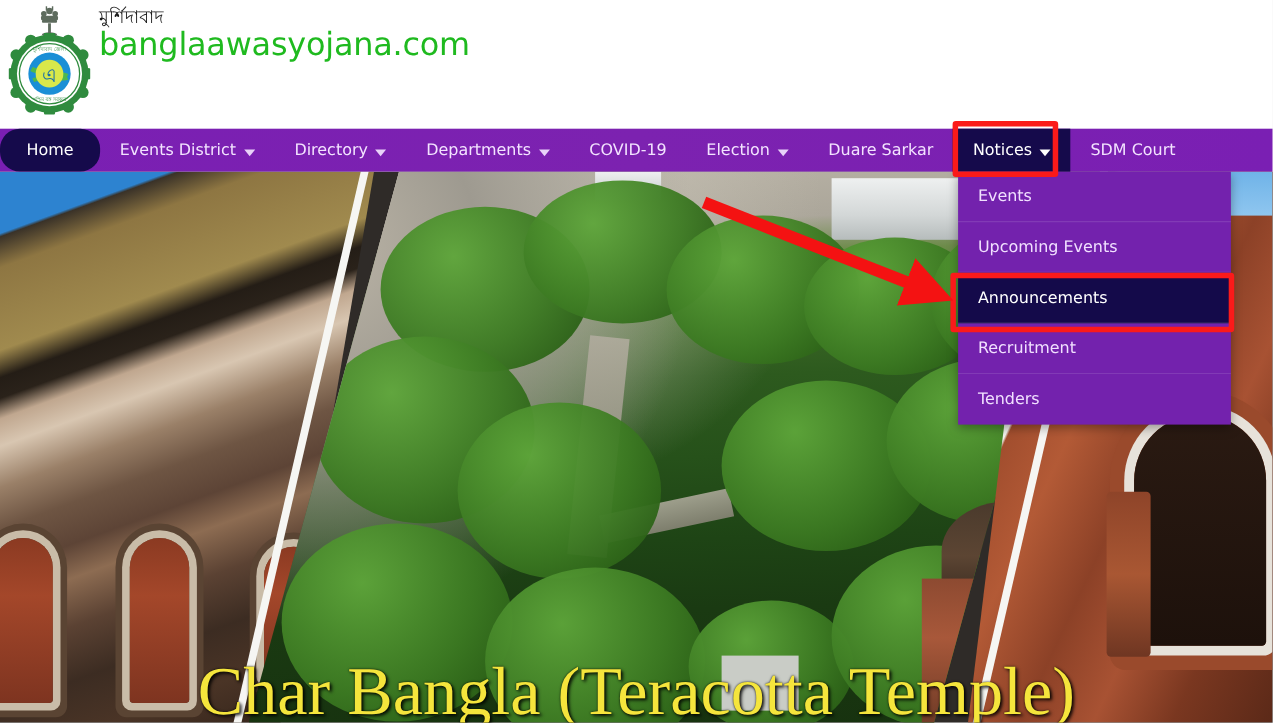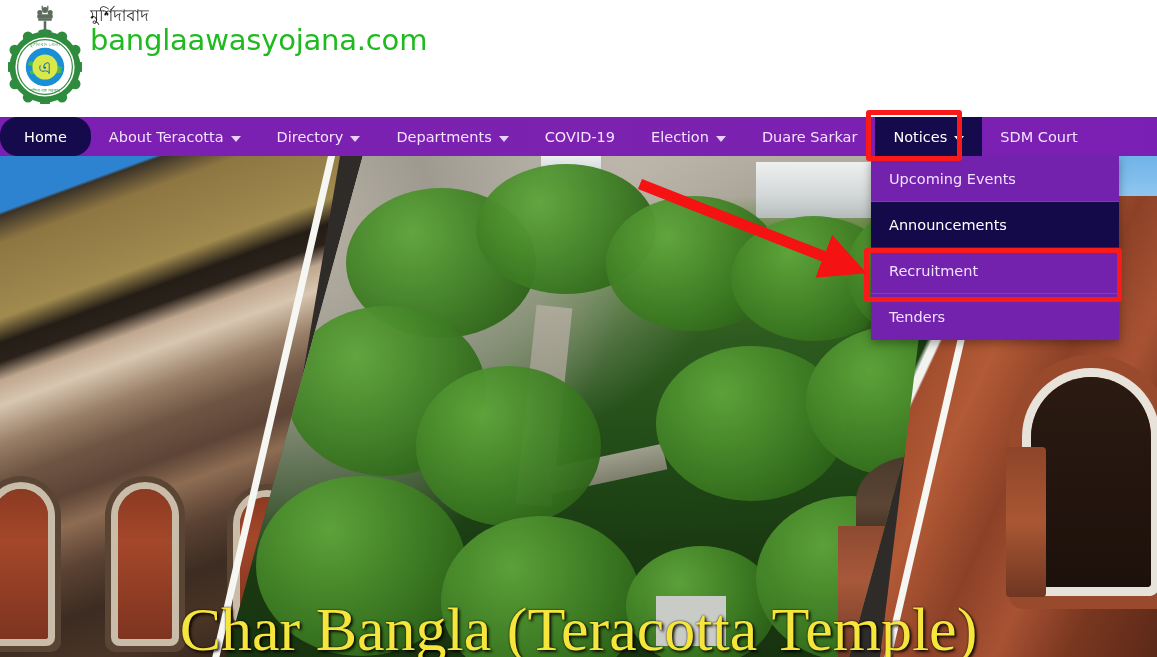--- a/index.html
+++ b/index.html
@@ -312,21 +312,21 @@
       <div class="site-url">banglaawasyojana.com</div>
     </div>
   </div>
 
   <div class="navbar">
     <div class="nav-item home">
       <span>Home</span>
     </div>
 
     <div class="nav-item">
-      <span>About Teracotta</span>
+      <span>Events District</span>
       <span class="caret"></span>
     </div>
 
     <div class="nav-item">
       <span>Directory</span>
       <span class="caret"></span>
     </div>
 
     <div class="nav-item">
       <span>Departments</span>
@@ -400,20 +400,23 @@
     </div>
 
     <div class="slash s1"></div>
     <div class="slash s2"></div>
 
     <div class="caption">Char Bangla (Teracotta Temple)</div>
   </div>
 
   <div class="dropdown">
     <div class="dd-item">
+      <span>Events</span>
+    </div>
+    <div class="dd-item">
       <span>Upcoming Events</span>
     </div>
     <div class="dd-item selected">
       <span>Announcements</span>
     </div>
     <div class="dd-item">
       <span>Recruitment</span>
     </div>
     <div class="dd-item">
       <span>Tenders</span>

